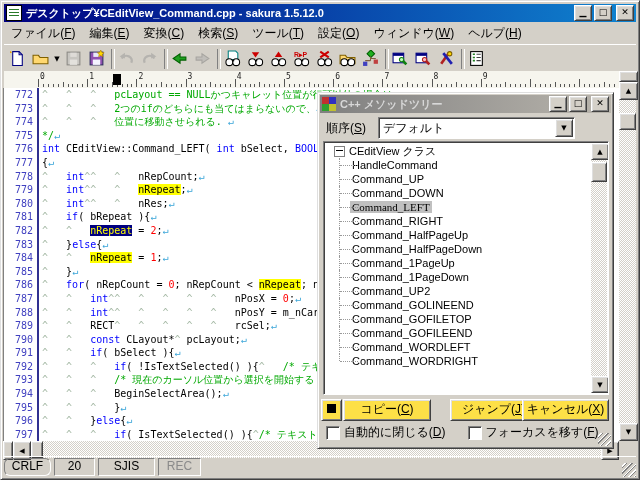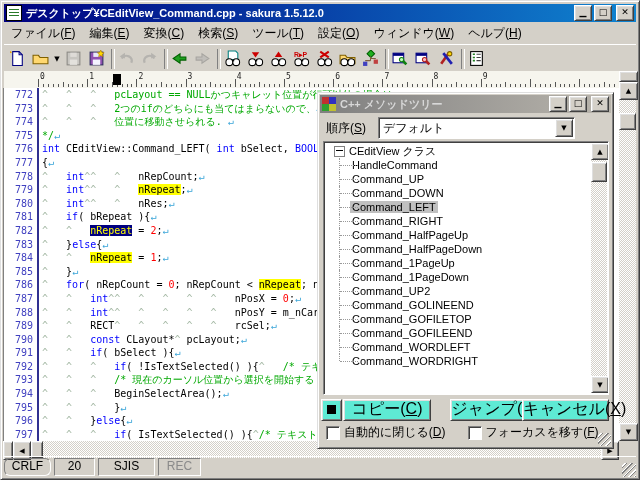--- a/index.html
+++ b/index.html
@@ -116,29 +116,29 @@
       font-size:11px;color:#000;margin-left:6px;}
   .troot{height:14px;line-height:14px;display:flex;align-items:center;white-space:nowrap;}
   .expander{width:9px;height:9px;border:1px solid #808080;background:#fff;flex:none;
       margin:0 4px 0 2px;position:relative;}
   .expander::before{content:"";position:absolute;left:1px;right:1px;top:3px;height:1px;background:#000;}
   .titem{height:14px;line-height:14px;padding-left:18px;position:relative;white-space:nowrap;}
   .titem::before{content:"";position:absolute;left:7px;top:0;bottom:0;border-left:1px dotted #999;}
   .titem::after{content:"";position:absolute;left:8px;top:7px;width:18px;border-top:1px dotted #999;}
   .titem.last::before{bottom:7px;}
   .titem span{padding:0 2px;}
-  .titem.sel span{background:#c0c0c0;}
+  .titem.sel span{background:#c0c0c0;font-family:Liberation Serif, serif;}
   .treesb{position:absolute;right:1px;top:1px;width:16px;bottom:1px;display:flex;flex-direction:column;}
   .treesb .sbbtn{width:16px;height:15px;}
   .treesb .trk{flex:1;position:relative;}
   .treesb .vthumb{top:2px;height:18px;}
-  .dbtn{position:absolute;top:306px;height:20px;background:#5eead4;
+  .dbtn{position:absolute;top:306px;height:20px;background:#fde047;
       border:1px solid;border-color:#fff #404040 #404040 #fff;
       box-shadow:inset 1px 1px 0 #dfdfdf, inset -1px -1px 0 #808080;
-      font-size:16px;text-align:center;line-height:18px;color:#000;white-space:nowrap;}
+      font-size:12px;text-align:center;line-height:18px;color:#000;white-space:nowrap;}
   .stopbtn{left:3px;width:19px;}
   .stopbtn i{display:inline-block;width:9px;height:9px;background:#000;margin-top:4px;}
   .cbrow{position:absolute;left:8px;top:331px;display:flex;align-items:center;font-size:12px;color:#000;}
   .cbox{width:12px;height:12px;background:#fff;flex:none;margin-right:4px;
       border:1px solid;border-color:#808080 #fff #fff #808080;
       box-shadow:inset 1px 1px 0 #404040;}
   .cblabel{margin-right:22px;white-space:nowrap;}
   .dgrip{position:absolute;right:2px;bottom:2px;width:13px;height:13px;
       background:repeating-linear-gradient(135deg,transparent 0 2px,#fff 2px 3px,#808080 3px 4px);}
   u{text-decoration:underline;}

